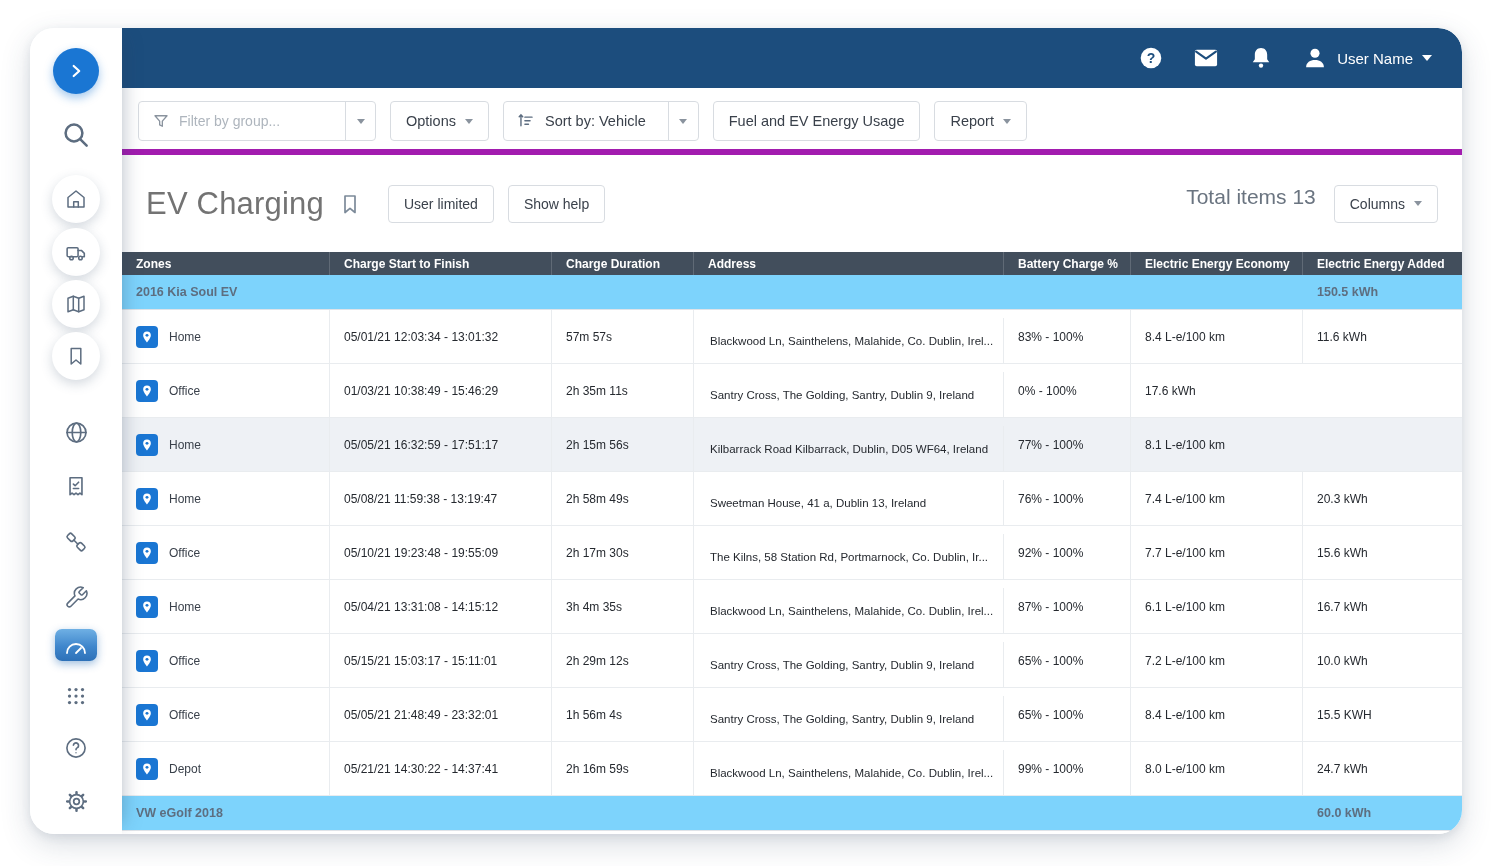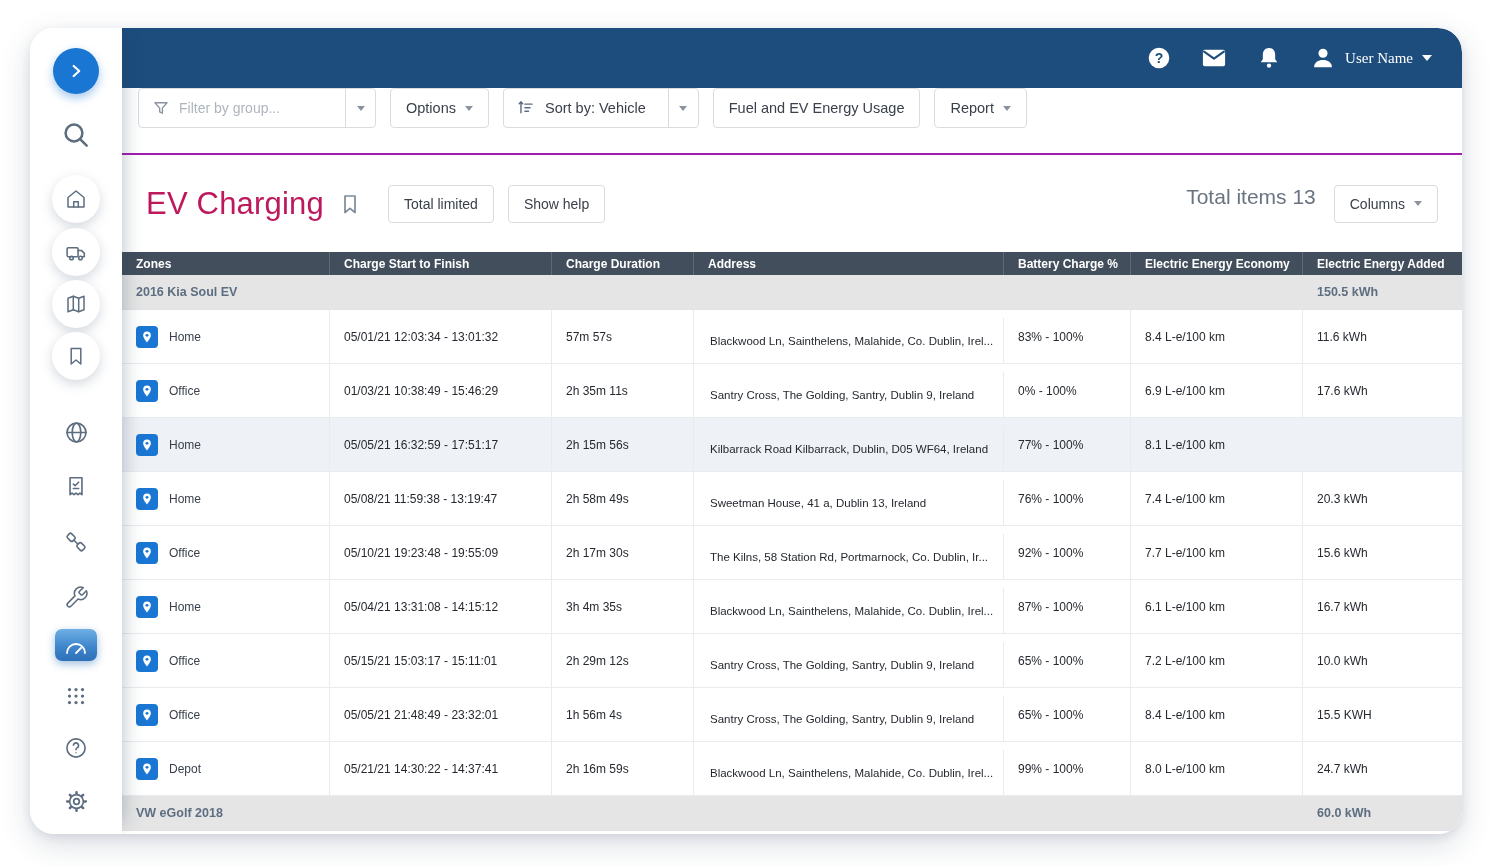--- a/index.html
+++ b/index.html
@@ -30,53 +30,53 @@
     background:linear-gradient(180deg,#6fb0e4 0%, #3f86cc 55%, #2d71b8 100%);
     display:flex; align-items:center; justify-content:center; box-shadow:0 3px 8px rgba(45,113,184,.45); }
 
   
   .main { flex:1; display:flex; flex-direction:column; min-width:0; background:#fff; }
 
   .topbar { height:60px; background:#1c4d7d; border-top-right-radius:24px;
     display:flex; align-items:center; justify-content:flex-end; gap:28px; padding-right:30px; flex:0 0 60px; }
   .topbar .tb-icon { display:flex; align-items:center; cursor:pointer; }
   .userblock { display:flex; align-items:center; gap:9px; cursor:pointer; }
-  .username { color:#fff; font-size:15px;font-family:Liberation Serif, serif; }
+  .username { color:#fff; font-size:15px; }
   .caret-w { width:0; height:0; border-left:5px solid transparent; border-right:5px solid transparent; border-top:6px solid #fff; }
 
   
-  .toolbar { height:67px; flex:0 0 67px; display:flex; align-items:flex-start; gap:14px;
-    padding:0 16px; border-bottom:2px solid #a21caf; background:#fff; }
+  .toolbar { height:67px; flex:0 0 67px; display:flex; align-items:flex-end; gap:14px;
+    padding:8px 16px; border-bottom:6px solid #a21caf; background:#fff; }
   .btn { height:40px; background:#fff; border:1px solid #d8dce1; border-radius:4px;
     display:flex; align-items:center; gap:9px; padding:0 15px; font-size:14.5px; color:#3a414b; cursor:pointer; white-space:nowrap; }
   .caret-g { width:0; height:0; border-left:4.5px solid transparent; border-right:4.5px solid transparent; border-top:5.5px solid #8a939e; }
   .split { display:flex; align-items:stretch; padding:0; }
   .split .seg-main { display:flex; align-items:center; gap:9px; padding:0 13px; }
   .split .seg-caret { display:flex; align-items:center; justify-content:center; width:30px; border-left:1px solid #d8dce1; cursor:pointer; }
   .filter-box { width:238px; }
   .filter-box input { border:none; outline:none; flex:1; min-width:0; font-size:14px; color:#3a414b; font-family:"Liberation Sans",sans-serif; }
   .filter-box input::placeholder { color:#aeb5bd; }
 
   
   .title-area { height:97px; flex:0 0 97px; display:flex; align-items:center; padding:0 24px; background:#fff; }
-  .page-title { font-size:31px; color:#be185d; font-weight:400; letter-spacing:.2px; }
+  .page-title { font-size:31px; color:#737373; font-weight:400; letter-spacing:.2px; }
   .bm-icon { margin-left:14px; display:flex; align-items:center; cursor:pointer; }
   .title-btns { display:flex; gap:14px; margin-left:26px; }
   .btn-sm { height:38px; font-size:14px; }
   .title-right { margin-left:auto; display:flex; align-items:flex-start; gap:18px; }
   .total-items { font-size:21px; color:#6a7480; }
 
   
   .table { --cols:208px 222px 142px 310px 127px 172px 159px; flex:1; overflow:hidden; }
   .thead { display:grid; grid-template-columns:var(--cols); background:#424e5c; height:23px; }
   .hcell { display:flex; align-items:center; padding:0 14px; color:#fff; font-size:12px; font-weight:700;
     border-right:1px solid rgba(255,255,255,.16); white-space:nowrap; overflow:hidden; cursor:pointer; }
   .hcell:last-child { border-right:none; }
 
-  .grow { display:grid; grid-template-columns:var(--cols); height:35px; background:#e5e5e5; border-bottom:1px solid #dfe3e8; cursor:pointer; }
+  .grow { display:grid; grid-template-columns:var(--cols); height:35px; background:#7dd3fc; border-bottom:1px solid #dfe3e8; cursor:pointer; }
   .gname { grid-column:1 / 5; display:flex; align-items:center; padding:0 14px; font-size:12.5px; font-weight:700; color:#5d6e80; }
   .genergy { grid-column:7; display:flex; align-items:center; padding:0 14px; font-size:12.5px; font-weight:700; color:#5d6e80;text-align:center; }
 
   .trow { display:grid; grid-template-columns:var(--cols); height:54px; background:#fff; border-bottom:1px solid #e9ecef; cursor:pointer; }
   .trow.hl { background:#eef1f5; }
   .cell { display:flex; align-items:center; padding:0 14px; font-size:12px; color:#25292f;
     border-right:1px solid #e9ecef; white-space:nowrap; overflow:hidden; }
   .cell:last-child { border-right:none; }
   .cell.addr { font-size:11.5px; padding:0 16px;margin-top:8px; }
   .zone-cell { gap:11px; }
@@ -299,21 +299,21 @@
 
       <div class="title-area">
         <h1 class="page-title">EV Charging</h1>
         <span class="bm-icon">
           <svg width="24" height="24" viewBox="0 0 24 24" fill="none" stroke="#7c8a99" stroke-width="1.7" stroke-linejoin="round">
               <path d="M7 4h10v16.5l-5-4.2-5 4.2z"></path>
             </svg>
         </span>
         <div class="title-btns">
           <button class="btn btn-sm">
-              <span>Total limited</span>
+              <span>User limited</span>
             </button>
           <button class="btn btn-sm">
               <span>Show help</span>
             </button>
         </div>
         <div class="title-right">
           <span class="total-items">Total items 13</span>
           <button class="btn btn-sm">
             <span>Columns</span>
             <span class="caret-g"></span>
@@ -362,21 +362,20 @@
                     <path d="M12 2.6a6.6 6.6 0 0 0-6.6 6.6c0 4.9 6.6 12.2 6.6 12.2s6.6-7.3 6.6-12.2A6.6 6.6 0 0 0 12 2.6z" fill="#fff"></path>
                     <circle cx="12" cy="9.2" r="2.5" fill="#1a76d3"></circle>
                   </svg>
       </span>
       <span class="zone-label">Office</span>
     </div>
     <div class="cell">01/03/21 10:38:49 - 15:46:29</div>
     <div class="cell">2h 35m 11s</div>
     <div class="cell addr">Santry Cross, The Golding, Santry, Dublin 9, Ireland</div>
     <div class="cell">0% - 100%</div>
-    <div class="cell">6.9 L-e/100 km</div>
     <div class="cell">17.6 kWh</div>
   </div>
 
   <div class="trow hl">
     <div class="cell zone-cell">
       <span class="zone-badge">
         <svg width="14" height="14" viewBox="0 0 24 24">
                     <path d="M12 2.6a6.6 6.6 0 0 0-6.6 6.6c0 4.9 6.6 12.2 6.6 12.2s6.6-7.3 6.6-12.2A6.6 6.6 0 0 0 12 2.6z" fill="#fff"></path>
                     <circle cx="12" cy="9.2" r="2.5" fill="#1a76d3"></circle>
                   </svg>

